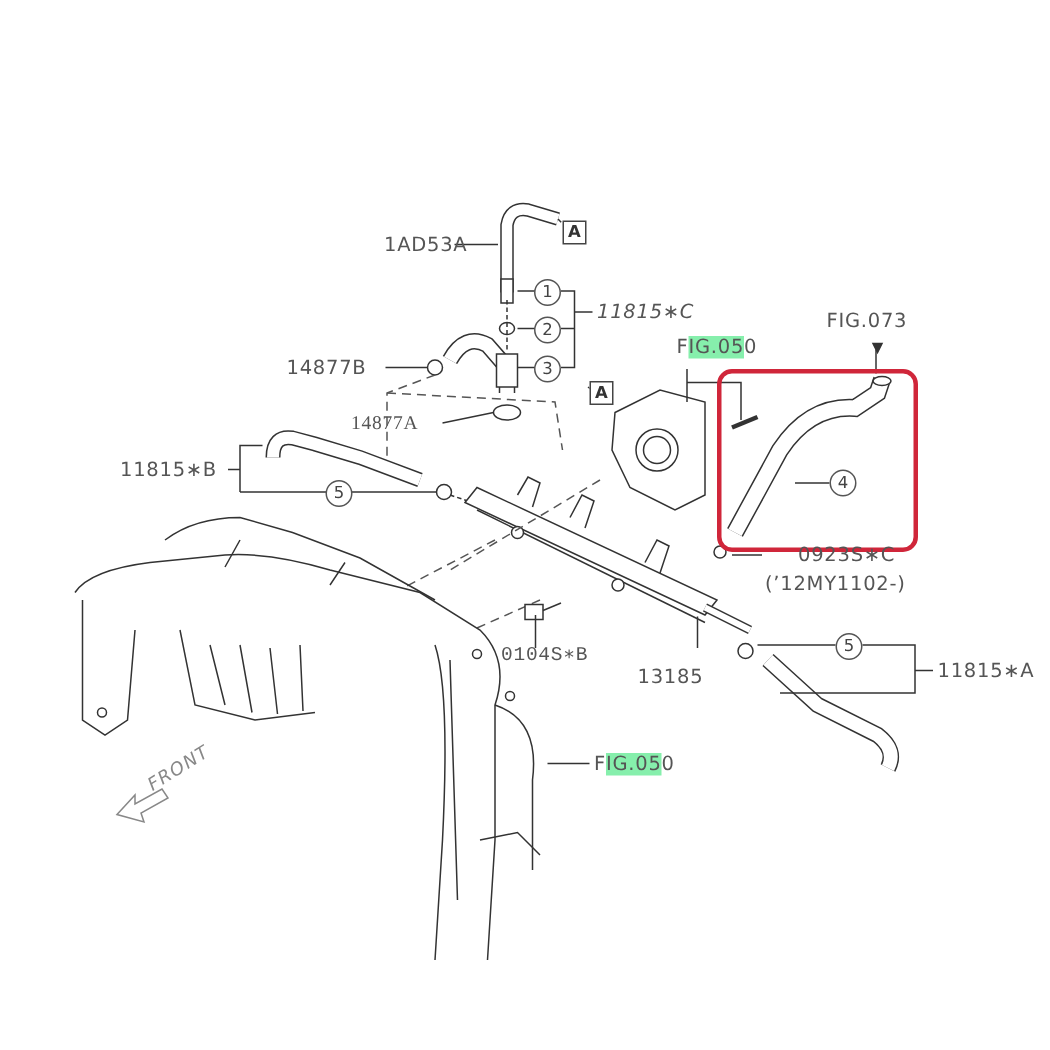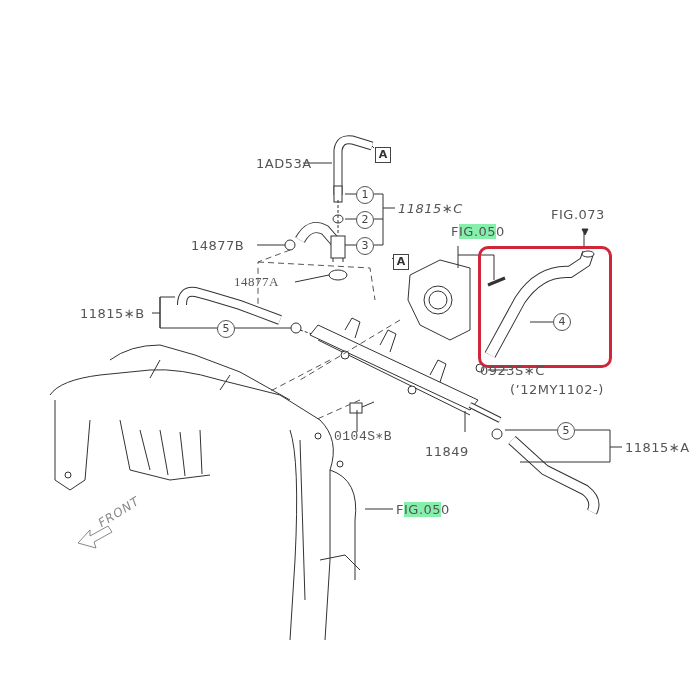--- a/index.html
+++ b/index.html
@@ -120,21 +120,21 @@
 <span class="lbl" style="left:191px;top:239px;text-align:center;">14877B</span>
 <span class="lbl" style="left:234px;top:275px;font-family:Liberation Serif, serif;">14877A</span>
 <span class="lbl" style="left:80px;top:307px;">11815∗B</span>
 <div class="circ" style="left:217px;top:320px;">5</div>
 
 <span class="lbl" style="left:451px;top:225px;"><span>F</span><span class="hl">IG.05</span><span>0</span></span>
 <div class="box" style="left:393px;top:254px;">A</div>
 <span class="lbl" style="left:551px;top:208px;">FIG.073</span>
 <div class="circ" style="left:553px;top:313px;">4</div>
 
-<span class="lbl" style="left:480px;top:364px;">0923S∗C</span>
+<span class="lbl" style="left:532px;top:364px;">0923S∗C</span>
 <span class="lbl" style="left:510px;top:383px;">(’12MY1102-)</span>
 <span class="lbl" style="left:334px;top:430px;font-family:Liberation Mono, monospace;">0104S∗B</span>
-<span class="lbl" style="left:425px;top:445px;">11849</span>
+<span class="lbl" style="left:425px;top:445px;">13185</span>
 <div class="circ" style="left:557px;top:422px;">5</div>
 <span class="lbl" style="left:625px;top:441px;text-align:center;">11815∗A</span>
 
 <span class="lbl" style="left:396px;top:503px;"><span>F</span><span class="hl">IG.05</span><span>0</span></span>
 <span class="front">FRONT</span>
 
 </body></html>

